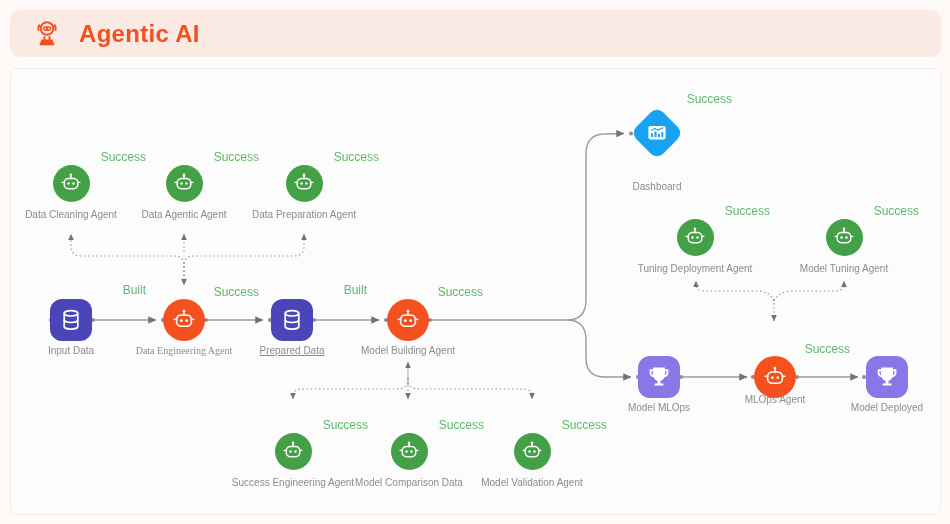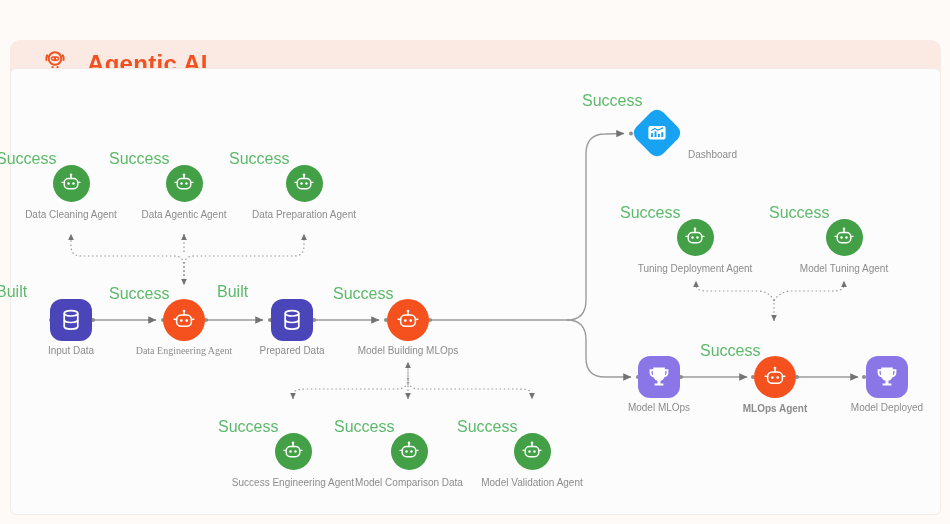--- a/index.html
+++ b/index.html
@@ -1,37 +1,37 @@
 <!DOCTYPE html>
 <html><head>
 <meta charset="utf-8">
 <style>
   html,body{margin:0;padding:0;}
   body{width:950px;height:524px;overflow:hidden;background:#FDFAF8;
        font-family:"Liberation Sans",sans-serif;}
   .stage{position:relative;width:950px;height:524px;}
   .header{position:absolute;left:10px;top:10px;width:931px;height:47px;
           background:#FBE9E3;border-radius:10px;display:flex;align-items:center;
-          padding-left:28px;box-sizing:border-box;margin-top:30px;}
+          padding-left:20px;box-sizing:border-box;}
   .header .logo{width:34px;height:34px;display:flex;align-items:center;justify-content:center;}
   .header .title{color:#F2501F;font-size:24px;font-weight:bold;margin-left:15px;letter-spacing:.3px;}
   .canvas{position:absolute;left:10px;top:68px;width:929px;height:445px;
           background:#FCFCFC;border:1px solid #F3EBE8;border-radius:6px;}
   #edges{position:absolute;left:0;top:0;width:950px;height:524px;pointer-events:none;}
   #nodes-layer{position:absolute;left:0;top:0;width:950px;height:524px;}
   .node{position:absolute;width:0;height:0;}
   .node-shape{position:absolute;display:flex;align-items:center;justify-content:center;
               box-sizing:border-box;cursor:pointer;}
   .shape-circle{border-radius:50%;}
   .shape-square{border-radius:12px;}
   .shape-diamond{border-radius:9px;transform:rotate(45deg);}
   .shape-diamond .icon{transform:rotate(-45deg);}
   .icon{display:flex;align-items:center;justify-content:center;line-height:0;}
-  .status{position:absolute;width:150px;left:-75px;text-align:left;
-          font-size:16px;color:#5CB96B;}
+  .status{position:absolute;width:150px;left:-75px;text-align:right;
+          font-size:12px;color:#5CB96B;}
   .node-label{position:absolute;width:160px;left:-80px;text-align:center;
           font-size:10px;color:#8C8C8C;}
 </style>
 </head>
 <body>
 
 <div class="stage">
 
   <div class="header">
     <span class="logo icon" id="header-logo">
@@ -181,55 +181,55 @@
         <div class="status" style="top: -37px; color: rgb(92, 185, 107);">Built</div>
         <div class="node-shape shape-square" style="width: 42px; height: 42px; left: -21px; top: -21px; background: rgb(74, 70, 185);">
           <span class="icon">
             <svg width="24" height="24" viewBox="0 0 24 24" fill="none" stroke="#fff" stroke-width="1.7">
       <ellipse cx="12" cy="5.3" rx="6.8" ry="2.7"></ellipse>
       <path d="M5.2 5.3 V11.8 c0 1.5 3.05 2.7 6.8 2.7 s6.8 -1.2 6.8 -2.7 V5.3"></path>
       <path d="M5.2 11.8 V18.4 c0 1.5 3.05 2.7 6.8 2.7 s6.8 -1.2 6.8 -2.7 V11.8"></path>
             </svg>
           </span>
         </div>
-        <div class="node-label" style="top: 25px;">Prepared Data</div>
+        <div class="node-label" style="top: 25px; text-decoration: underline;">Prepared Data</div>
       </div>
       <div class="node" style="left: 408px; top: 320px;">
         <div class="status" style="top: -35px;">Success</div>
         <div class="node-shape shape-circle" style="width: 42px; height: 42px; left: -21px; top: -21px; background: rgb(244, 81, 30);">
           <span class="icon">
             <svg width="24" height="24" viewBox="0 0 24 24" fill="none" stroke="#fff" stroke-width="1.6" stroke-linecap="round">
       <circle cx="12" cy="3.1" r="1.4" fill="#fff" stroke="none"></circle>
               <path d="M12 4.7 L12 7"></path>
       <rect x="4.6" y="7" width="14.8" height="11.3" rx="4.6"></rect>
       <circle cx="9.3" cy="12.6" r="1.35" fill="#fff" stroke="none"></circle>
       <circle cx="14.7" cy="12.6" r="1.35" fill="#fff" stroke="none"></circle>
       <path d="M2.2 11.3 L4.6 11.3 M19.4 11.3 L21.8 11.3"></path>
             </svg>
           </span>
         </div>
-        <div class="node-label" style="top: 25px;">Model Building MLOps</div>
+        <div class="node-label" style="top: 25px;">Model Building Agent</div>
       </div>
       <div class="node" style="left: 657px; top: 133px;">
         <div class="status" style="top: -41px;">Success</div>
         <div class="node-shape shape-diamond" style="width: 38px; height: 38px; left: -19px; top: -19px; background: rgb(24, 162, 242);">
           <span class="icon">
             <svg width="24" height="24" viewBox="0 0 24 24">
       <rect x="3.4" y="5" width="17.2" height="13.4" rx="1.8" fill="#fff"></rect>
       <rect x="6.1" y="12.2" width="2" height="3.9" fill="#18A2F2"></rect>
       <rect x="9.5" y="10.4" width="2" height="5.7" fill="#18A2F2"></rect>
       <rect x="12.9" y="12.9" width="2" height="3.2" fill="#18A2F2"></rect>
       <rect x="16.3" y="11.2" width="2" height="4.9" fill="#18A2F2"></rect>
       <path d="M6.3 9.6 L9.8 7.6 L12.9 9.1 L17.7 6.9" stroke="#18A2F2" fill="none" stroke-width="1.1"></path>
       <circle cx="9.8" cy="7.6" r=".8" fill="#18A2F2"></circle>
               <circle cx="17.5" cy="7" r=".8" fill="#18A2F2"></circle>
             </svg>
           </span>
         </div>
-        <div class="node-label" style="top: 16px; text-align: right;">Dashboard</div>
+        <div class="node-label" style="top: 48px;">Dashboard</div>
       </div>
       <div class="node" style="left: 695px; top: 237px;">
         <div class="status" style="top: -33px;">Success</div>
         <div class="node-shape shape-circle" style="width: 37px; height: 37px; left: -18.5px; top: -18.5px; background: rgb(67, 160, 71);">
           <span class="icon">
             <svg width="22" height="22" viewBox="0 0 24 24" fill="none" stroke="#fff" stroke-width="1.6" stroke-linecap="round">
       <circle cx="12" cy="3.1" r="1.4" fill="#fff" stroke="none"></circle>
               <path d="M12 4.7 L12 7"></path>
       <rect x="4.6" y="7" width="14.8" height="11.3" rx="4.6"></rect>
       <circle cx="9.3" cy="12.6" r="1.35" fill="#fff" stroke="none"></circle>
@@ -275,21 +275,21 @@
             <svg width="24" height="24" viewBox="0 0 24 24" fill="none" stroke="#fff" stroke-width="1.6" stroke-linecap="round">
       <circle cx="12" cy="3.1" r="1.4" fill="#fff" stroke="none"></circle>
               <path d="M12 4.7 L12 7"></path>
       <rect x="4.6" y="7" width="14.8" height="11.3" rx="4.6"></rect>
       <circle cx="9.3" cy="12.6" r="1.35" fill="#fff" stroke="none"></circle>
       <circle cx="14.7" cy="12.6" r="1.35" fill="#fff" stroke="none"></circle>
       <path d="M2.2 11.3 L4.6 11.3 M19.4 11.3 L21.8 11.3"></path>
             </svg>
           </span>
         </div>
-        <div class="node-label" style="top: 26px; font-weight: bold;">MLOps Agent</div>
+        <div class="node-label" style="top: 17px;">MLOps Agent</div>
       </div>
       <div class="node" style="left: 887px; top: 377px;">
         <div class="node-shape shape-square" style="width: 42px; height: 42px; left: -21px; top: -21px; background: rgb(139, 118, 232);">
           <span class="icon">
             <svg width="24" height="24" viewBox="0 0 24 24" fill="#fff">
       <path d="M6.2 2.6 h11.6 v1.7 h3.6 v3.4 c0 2.3 -1.7 4.2 -3.9 4.5 a6.1 6.1 0 0 1 -4.0 3.6 v2.6 h2.9 v2.2 H7.6 v-2.2 h2.9 v-2.6 a6.1 6.1 0 0 1 -4.0 -3.6 C4.3 11.9 2.6 10 2.6 7.7 V4.3 h3.6 z
       M4.5 6 v1.7 c0 1.1 .6 2.1 1.6 2.6 C5.9 9.2 5.8 8 5.8 6.8 V6 z
       M19.5 6 h-1.3 v.8 c0 1.2 -.1 2.4 -.3 3.5 1 -.5 1.6 -1.5 1.6 -2.6 z"></path>
             </svg>
           </span>

